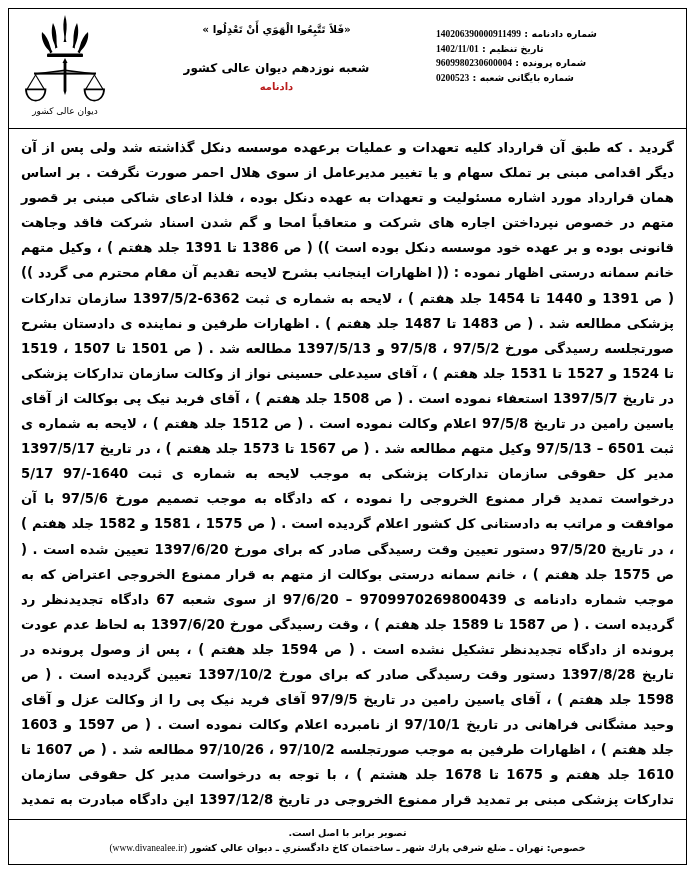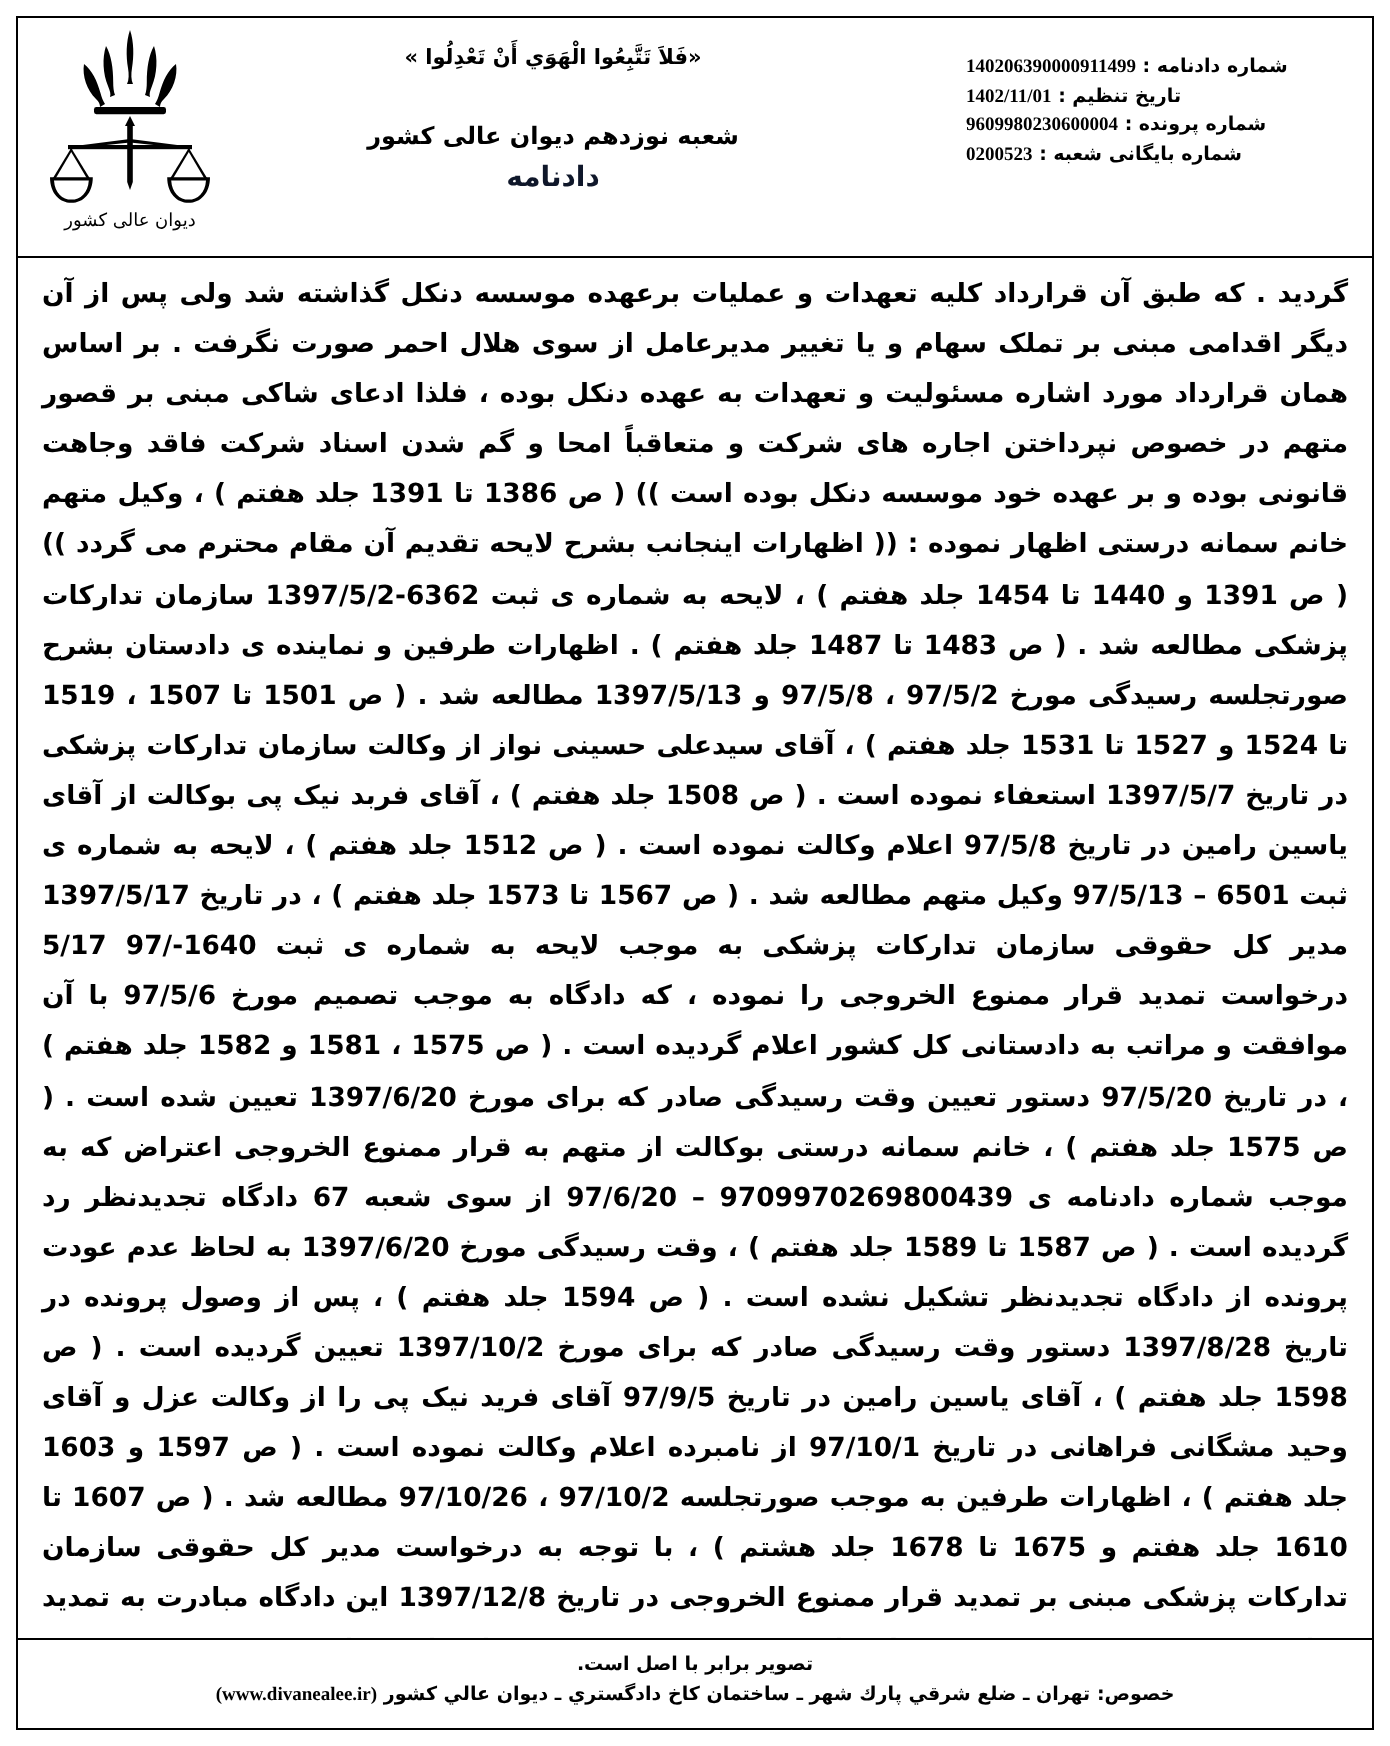--- a/index.html
+++ b/index.html
@@ -72,23 +72,23 @@
     font-weight: bold;
     direction: rtl;
     margin-bottom: 26px;
   }
   .branch-line {
     font-size: 12px;
     font-weight: bold;
     margin-bottom: 6px;
   }
   .doc-kind {
-    font-size: 14px;
-    font-weight: bold;
-    color: #0f172a;
+    font-size: 10px;
+    font-weight: bold;
+    color: #b91c1c;
   }
   .meta-col {
     flex: 0 0 250px;
     width: 250px;
     padding-top: 18px;
     padding-left: 4px;
     text-align: left;
     direction: rtl;
   }
   .meta-row {
@@ -96,21 +96,20 @@
     font-weight: bold;
     line-height: 1.55;
     white-space: nowrap;
     text-align: left;
   }
   .meta-row .mval {
     font-family: "Liberation Serif", "DejaVu Serif", serif;
     font-weight: bold;
     direction: ltr;
     unicode-bidi: embed;
-    margin-left: 47px;
   }
 
   
   .body-area {
     position: absolute;
     left: 9px;
     top: 129px;
     width: 677px;
     height: 690px;
     box-sizing: border-box;
@@ -152,21 +151,21 @@
   }
   .footer-line2 {
     font-size: 9.5px;
     font-weight: bold;
     line-height: 1.6;
   }
   .footer-url {
     font-family: "Liberation Serif", "DejaVu Serif", serif;
     direction: ltr;
     unicode-bidi: embed;
-    font-weight: bold;
+    font-weight: normal;
   }
 </style>
 </head>
 <body>
 
 <div id="page">
 
   <div class="frame"></div>
 
   <div class="header">

